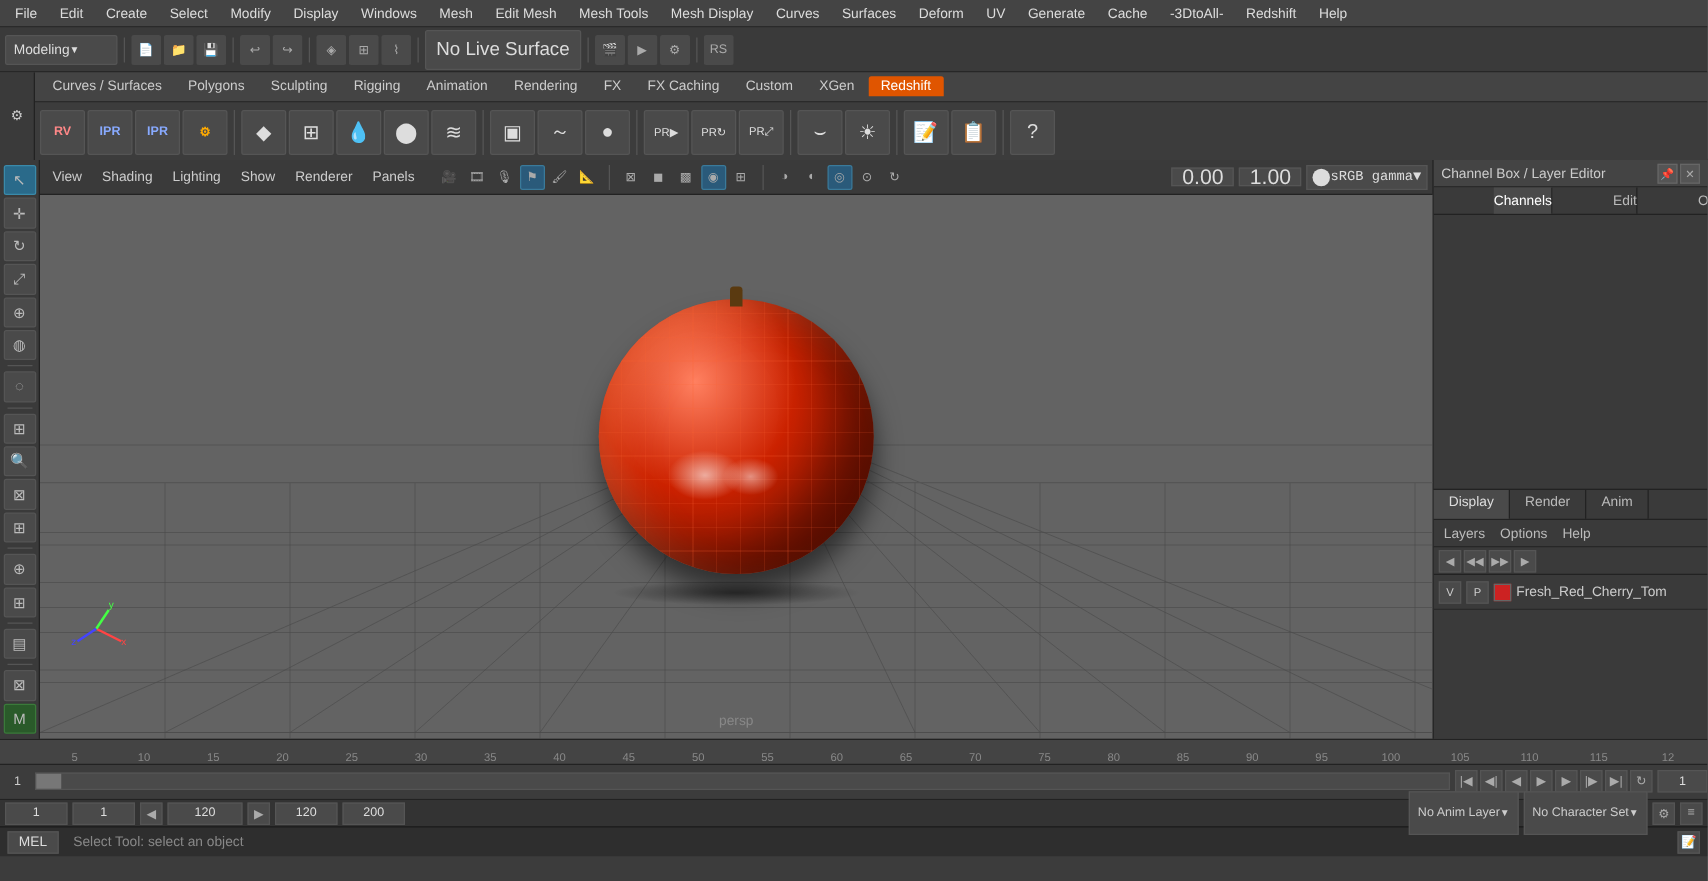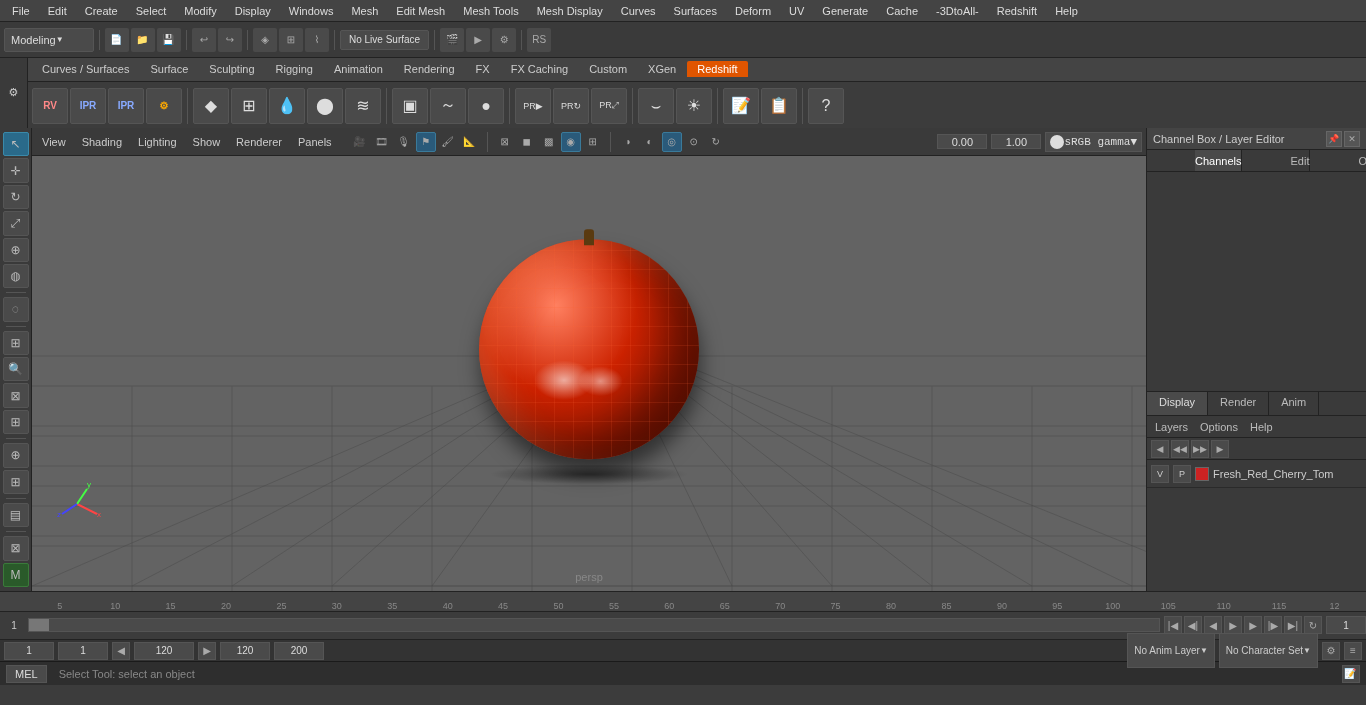--- a/index.html
+++ b/index.html
@@ -78,25 +78,25 @@
       color: #aaa;
       font-size: 10px;
       cursor: pointer;
     }
 
     .no-live-surface {
       display: flex;
       align-items: center;
       background: #4a4a4a;
       border: 1px solid #555;
-      height: 20px;
+      height: 32px;
       padding: 0 8px;
       border-radius: 2px;
       color: #ddd;
-      font-size: 10px;
+      font-size: 15px;
       cursor: pointer;
     }
 
     
     #shelf-bar {
       display: flex;
       align-items: center;
       background: #3c3c3c;
       height: 70px;
       border-bottom: 1px solid #222;
@@ -240,21 +240,21 @@
     }
     .vp-icon.active { background: #2a5a7a; border-color: #3a7a9a; }
 
     .vp-spacer { flex: 1; }
     .vp-field {
       background: #4a4a4a;
       border: 1px solid #555;
       height: 15px;
       padding: 0 4px;
       color: #ddd;
-      font-size: 11px;
+      font-size: 17px;
       width: 50px;
       text-align: center;
     }
 
     #viewport-canvas {
       flex: 1;
       position: relative;
       background: #636363;
       overflow: hidden;
     }
@@ -741,21 +741,21 @@
   <div class="toolbar-btn">⚙</div>
   <div class="toolbar-separator"></div>
   <div class="toolbar-btn">RS</div>
 </div>
 
 <div id="shelf-bar">
   <div id="shelf-left">⚙</div>
   <div id="shelf-tabs">
     <div class="shelf-tab-row">
       <div class="shelf-tab">Curves / Surfaces</div>
-      <div class="shelf-tab">Surface</div>
+      <div class="shelf-tab">Polygons</div>
       <div class="shelf-tab">Sculpting</div>
       <div class="shelf-tab">Rigging</div>
       <div class="shelf-tab">Animation</div>
       <div class="shelf-tab">Rendering</div>
       <div class="shelf-tab">FX</div>
       <div class="shelf-tab">FX Caching</div>
       <div class="shelf-tab">Custom</div>
       <div class="shelf-tab">XGen</div>
       <div class="shelf-tab active">Redshift</div>
     </div>

